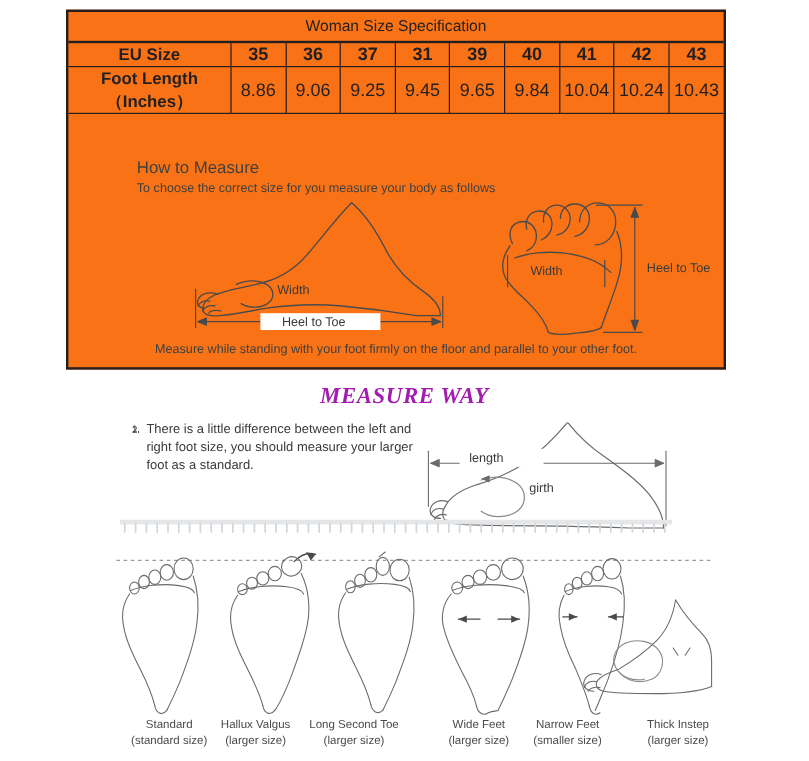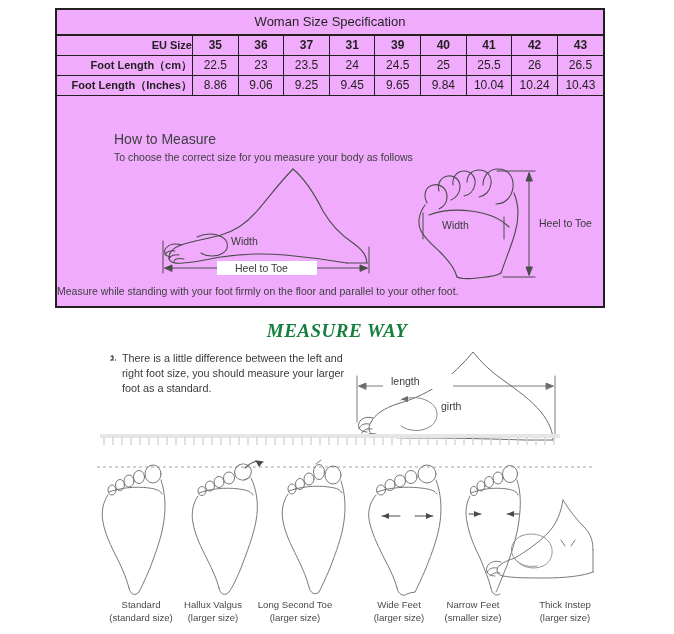--- a/index.html
+++ b/index.html
@@ -18,52 +18,51 @@
 
   
   .spec-box {
     position: absolute;
     left: 55px;
     top: 8px;
     width: 550px;
     height: 300px;
     border: 2px solid #231f20;
     box-sizing: border-box;
-    background: #f0abfc;
+    background: #f97316;
   }
 
   .spec-title {
     height: 24px;
     line-height: 24px;
     text-align: center;
     font-size: 13px;
     color: #231f20;
     border-bottom: 2px solid #231f20;
   }
 
   table.size-table {
     width: 100%;
     border-collapse: collapse;
     table-layout: fixed;
   }
   table.size-table td {
     border: 1px solid #231f20;
     height: 19px;
     text-align: center;
-    font-size: 12px;
+    font-size: 15px;
     padding: 0;
     line-height: 19px;
     color: #231f20;
   }
   table.size-table td.rowlabel {
     font-weight: bold;
-    font-size: 11px;
+    font-size: 14px;
     width: 135px;
     border-left: none;
-    text-align: right;
   }
   table.size-table tr td:last-child {
     border-right: none;
   }
   table.size-table tr:first-child td {
     border-top: none;
   }
   td.eu-val {
     color: #d9231f;
     font-weight: bold;
@@ -92,38 +91,38 @@
     top: 155px;
     width: 546px;
     height: 115px;
   }
 
   .bottom-note {
     position: absolute;
     left: 0;
     top: 275px;
     width: 546px;
-    text-align: left;
+    text-align: center;
     font-size: 10.5px;
     color: #404040;
   }
 
   
   .mw-title {
     position: absolute;
     left: 0;
     top: 320px;
     width: 674px;
     text-align: center;
     font-family: "Liberation Serif", serif;
     font-weight: bold;
     font-style: italic;
     font-size: 19px;
     letter-spacing: 0.5px;
-    color: #15803d;
+    color: #a21caf;
   }
 
   .mw-list {
     position: absolute;
     left: 110px;
     top: 350px;
     width: 250px;
     font-size: 10.8px;
     line-height: 15px;
     color: #3a3a3a;
@@ -194,32 +193,20 @@
         <td class="rowlabel">EU Size</td>
         <td class="eu-val">35</td>
         <td class="eu-val">36</td>
         <td class="eu-val">37</td>
         <td class="eu-val">31</td>
         <td class="eu-val">39</td>
         <td class="eu-val">40</td>
         <td class="eu-val">41</td>
         <td class="eu-val">42</td>
         <td class="eu-val">43</td>
-      </tr>
-      <tr>
-        <td class="rowlabel">Foot Length（cm）</td>
-        <td>22.5</td>
-        <td>23</td>
-        <td>23.5</td>
-        <td>24</td>
-        <td>24.5</td>
-        <td>25</td>
-        <td>25.5</td>
-        <td>26</td>
-        <td>26.5</td>
       </tr>
       <tr>
         <td class="rowlabel">Foot Length（Inches）</td>
         <td>8.86</td>
         <td>9.06</td>
         <td>9.25</td>
         <td>9.45</td>
         <td>9.65</td>
         <td>9.84</td>
         <td>10.04</td>

